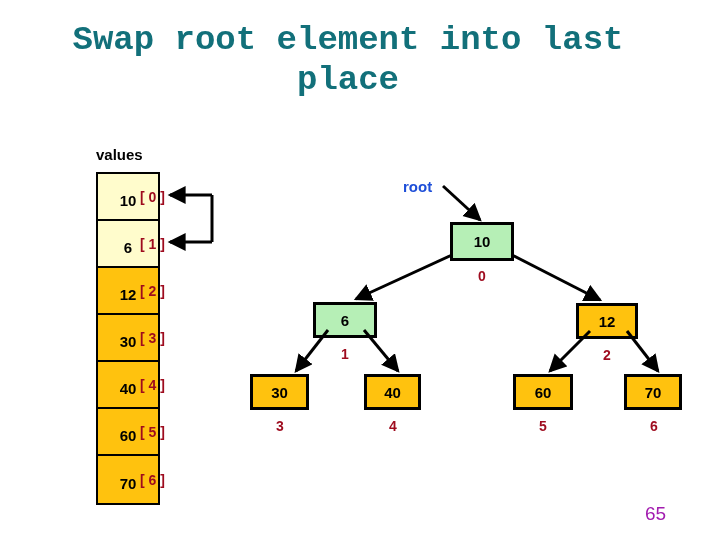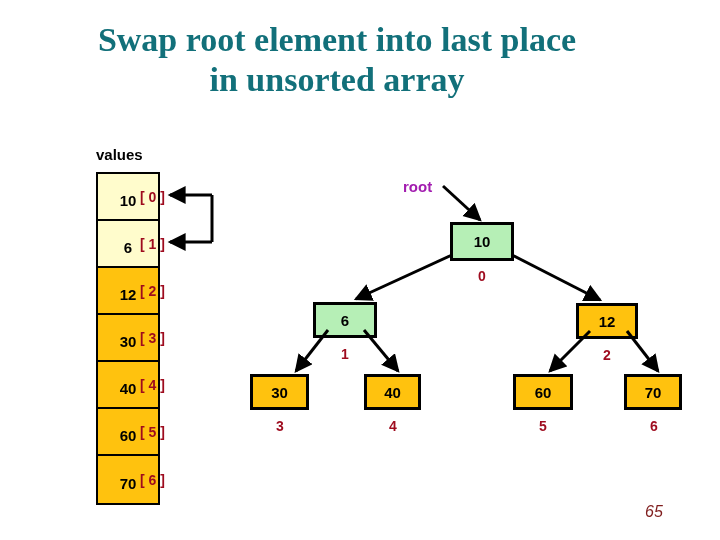--- a/index.html
+++ b/index.html
@@ -12,25 +12,25 @@
     width: 720px;
     height: 540px;
     background: #ffffff;
     overflow: hidden;
     font-family: "Liberation Sans", sans-serif;
   }
 
   
   #title {
     position: absolute;
-    left: 5px;
+    left: 16px;
     top: 20px;
     width: 664px;
     text-align: center;
-    font-family: Liberation Serif, serif;
+    font-family: Liberation Mono, monospace;
     font-weight: bold;
     font-size: 34px;
     line-height: 40px;
     color: #12707A;
     letter-spacing: 0px;
   }
 
   
   #values-label {
     position: absolute;
@@ -100,41 +100,39 @@
     font-weight: bold;
     color: #9E0B1E;
     text-align: center;
   }
   #root-label {
     position: absolute;
     left: 403px;
     top: 178px;
     font-size: 15px;
     font-weight: bold;
-    color: #a21caf;
+    color: #1d4ed8;
   }
 
   
   #page-number {
     position: absolute;
     left: 645px;
     top: 503px;
-    font-size: 16px;
-    color: #7f1d1d;
-    font-style: italic;
+    font-size: 19px;
+    color: #a21caf;
   }
 </style>
 </head>
 <body>
 
 <div id="page">
 
   <div id="title" style="color: rgb(18, 112, 122);">
     <div>Swap root element into last place</div>
-    <div>in unsorted array</div>
   </div>
 
   <div id="values-label">values</div>
 
   <div id="array-table">
     <div class="array-cell" style="background: rgb(255, 252, 204);">
       <span class="idx-label" style="color: rgb(158, 11, 30);">[ 0 ]</span>
       <span class="cell-value">10</span>
     </div>
     <div class="array-cell" style="background: rgb(255, 252, 204);">

